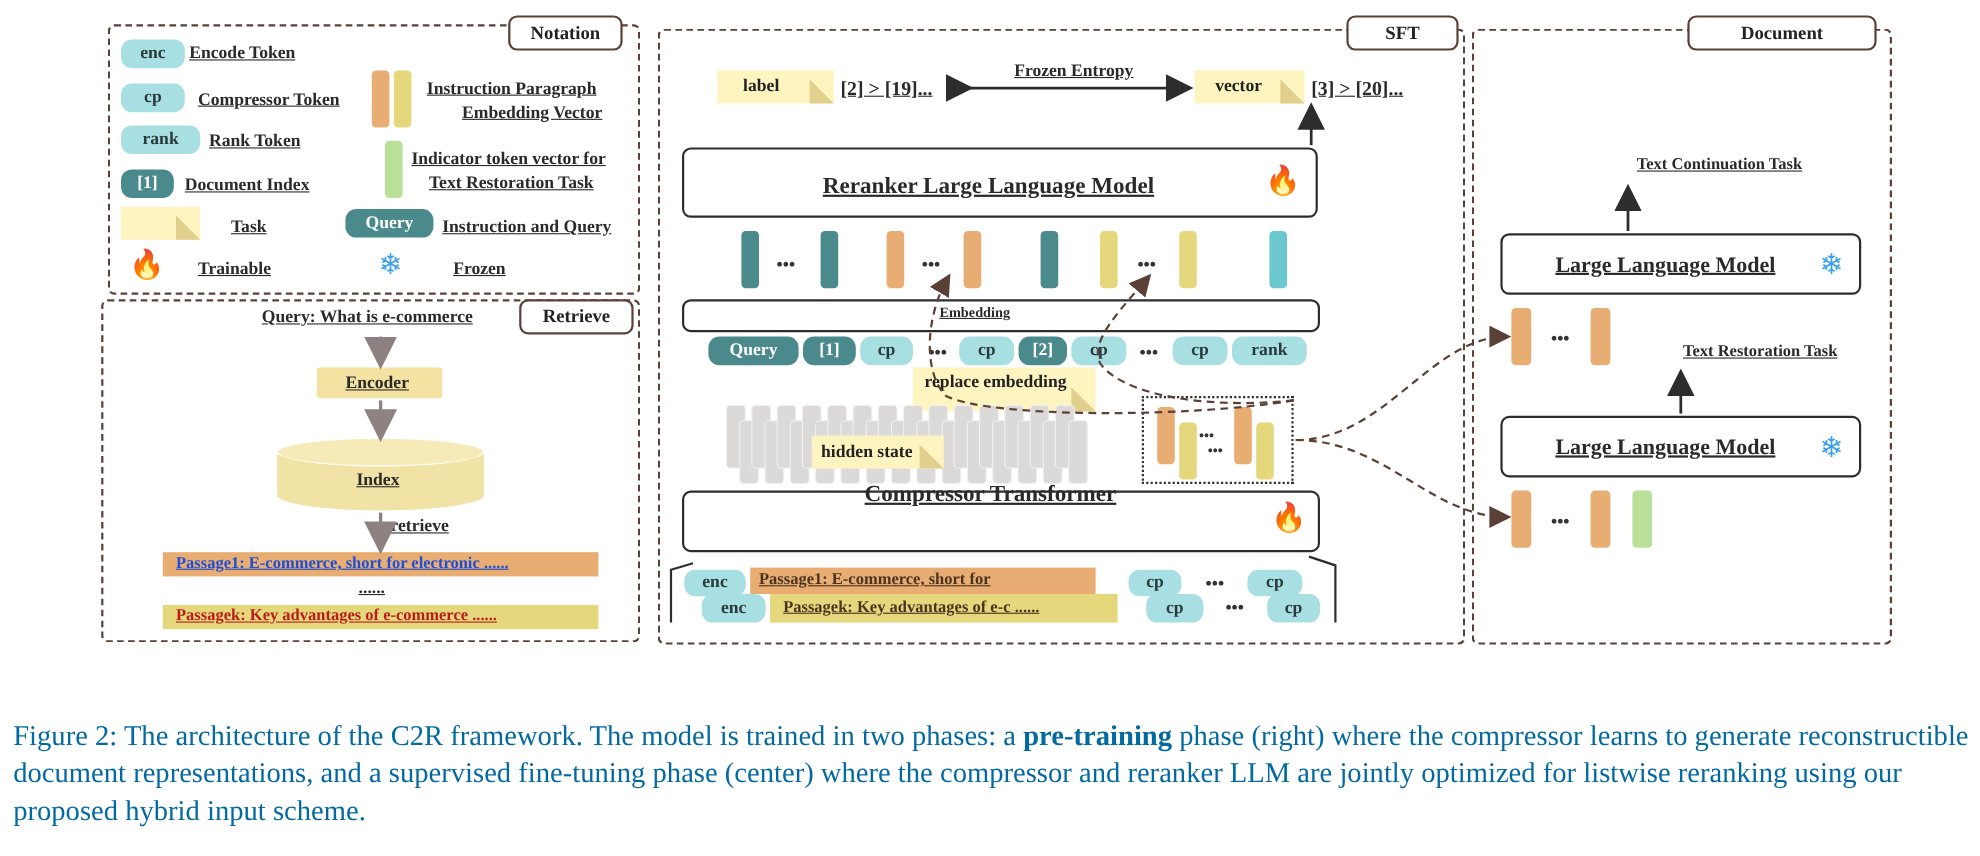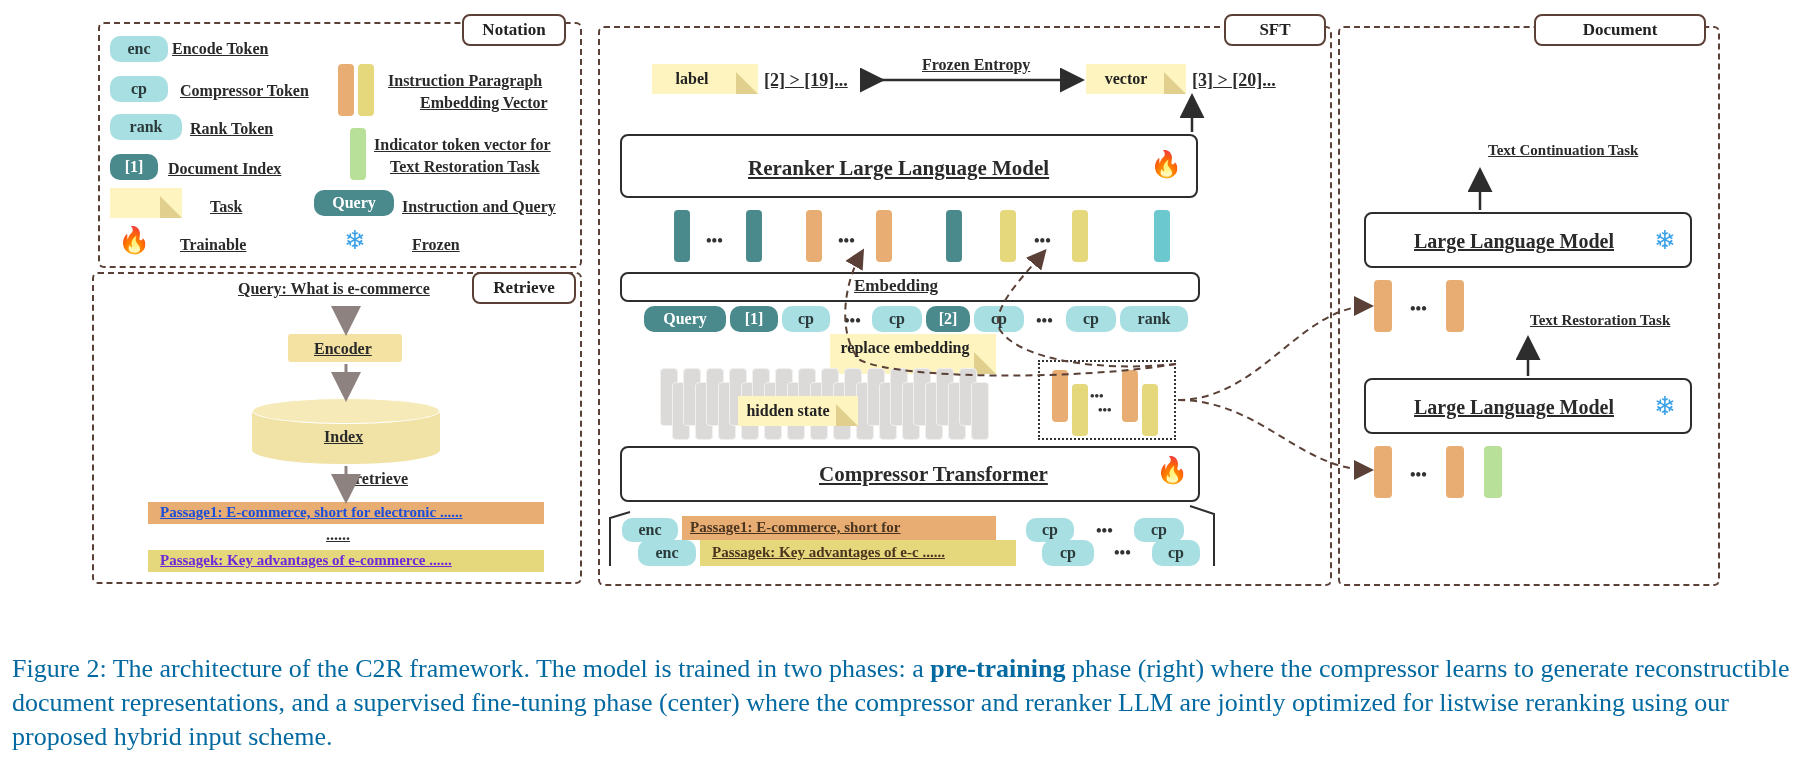--- a/index.html
+++ b/index.html
@@ -72,21 +72,21 @@
 <div class="abs" style="left:288px;top:334px;width:114px;height:28px;background:#f3e2a2;border-radius:3px;"></div>
 <div class="lbl" style="left:314px;top:340px;">Encoder</div>
 <div class="abs" style="left:252px;top:400px;width:188px;height:64px;background:#f1e2a6;border-radius:94px/14px;"></div>
 <div class="abs" style="left:252px;top:398px;width:186px;height:24px;background:#f6eab8;border-radius:50%;border:1px solid #fff;"></div>
 <div class="lbl" style="left:324px;top:428px;">Index</div>
 <div class="lbl" style="left:355px;top:470px;">retrieve</div>
 <div class="abs" style="left:148px;top:502px;width:396px;height:22px;background:#e8ad72;"></div>
 <div class="lbl" style="left:160px;top:504px;font-size:15px;color:#1d4ed8;">Passage1: E-commerce, short for electronic ......</div>
 <div class="lbl" style="left:326px;top:526px;">......</div>
 <div class="abs" style="left:148px;top:550px;width:396px;height:22px;background:#e5d77c;"></div>
-<div class="lbl" style="left:160px;top:552px;font-size:15px;color:#6d28d9;">Passagek: Key advantages of e-commerce ......</div>
+<div class="lbl" style="left:160px;top:552px;font-size:15px;color:#b91c1c;">Passagek: Key advantages of e-commerce ......</div>
 
 <div class="panel" style="left:598px;top:26px;width:734px;height:560px;"></div>
 <div class="ptag" style="left:1224px;top:14px;width:102px;height:32px;">SFT</div>
 
 <div class="note" style="left:652px;top:64px;width:106px;height:30px;line-height:30px;padding-right:26px;">label</div>
 <div class="lbl" style="left:764px;top:70px;font-size:18px;">[2] &gt; [19]...</div>
 <div class="lbl" style="left:922px;top:56px;">Frozen Entropy</div>
 <div class="note" style="left:1086px;top:64px;width:100px;height:30px;line-height:30px;padding-right:20px;">vector</div>
 <div class="lbl" style="left:1192px;top:70px;font-size:18px;">[3] &gt; [20]...</div>
 
@@ -100,21 +100,21 @@
 <div class="bar orange" style="left:806px;top:210px;width:16px;height:52px;"></div>
 <div class="dots" style="left:838px;top:232px;">•••</div>
 <div class="bar orange" style="left:876px;top:210px;width:16px;height:52px;"></div>
 <div class="bar teal" style="left:946px;top:210px;width:16px;height:52px;"></div>
 <div class="bar yellow" style="left:1000px;top:210px;width:16px;height:52px;"></div>
 <div class="dots" style="left:1034px;top:232px;">•••</div>
 <div class="bar yellow" style="left:1072px;top:210px;width:16px;height:52px;"></div>
 <div class="bar cyan" style="left:1154px;top:210px;width:16px;height:52px;"></div>
 
 <div class="box" style="left:620px;top:272px;width:580px;height:30px;"></div>
-<div class="lbl" style="left:854px;top:276px;font-size:17px;">Embedding</div>
+<div class="lbl" style="left:854px;top:276px;font-size:13px;">Embedding</div>
 
 <div class="tok dark" style="left:644px;top:306px;width:82px;height:26px;">Query</div>
 <div class="tok dark" style="left:730px;top:306px;width:48px;height:26px;">[1]</div>
 <div class="tok enc" style="left:782px;top:306px;width:48px;height:26px;">cp</div>
 <div class="dots" style="left:844px;top:312px;">•••</div>
 <div class="tok enc" style="left:872px;top:306px;width:50px;height:26px;">cp</div>
 <div class="tok dark" style="left:926px;top:306px;width:44px;height:26px;">[2]</div>
 <div class="tok enc" style="left:974px;top:306px;width:50px;height:26px;">cp</div>
 <div class="dots" style="left:1036px;top:312px;">•••</div>
 <div class="tok enc" style="left:1066px;top:306px;width:50px;height:26px;">cp</div>
@@ -156,21 +156,21 @@
 
 <div class="abs" style="left:1038px;top:360px;width:138px;height:80px;border:2px dotted #333;box-sizing:border-box;"></div>
 <div class="bar orange" style="left:1052px;top:370px;width:16px;height:52px;"></div>
 <div class="bar yellow" style="left:1072px;top:384px;width:16px;height:52px;"></div>
 <div class="dots" style="left:1090px;top:388px;font-size:13px;">•••</div>
 <div class="dots" style="left:1098px;top:402px;font-size:13px;">•••</div>
 <div class="bar orange" style="left:1122px;top:370px;width:16px;height:52px;"></div>
 <div class="bar yellow" style="left:1142px;top:384px;width:16px;height:52px;"></div>
 
 <div class="box" style="left:620px;top:446px;width:580px;height:56px;"></div>
-<div class="lbl" style="left:786px;top:462px;font-size:21px;margin-left:33px;">Compressor Transformer</div>
+<div class="lbl" style="left:786px;top:436px;font-size:21px;">Compressor Transformer</div>
 <div class="flame" style="left:1156px;top:456px;">🔥</div>
 
 <div class="tok enc" style="left:622px;top:518px;width:56px;height:24px;line-height:24px;">enc</div>
 <div class="abs" style="left:682px;top:516px;width:314px;height:24px;background:#e8ad72;"></div>
 <div class="lbl" style="left:690px;top:519px;font-size:15px;color:#4a3420;">Passage1: E-commerce, short for</div>
 <div class="tok enc" style="left:638px;top:540px;width:58px;height:26px;">enc</div>
 <div class="abs" style="left:700px;top:540px;width:316px;height:26px;background:#e5d77c;"></div>
 <div class="lbl" style="left:712px;top:544px;font-size:15px;color:#4a3420;">Passagek: Key advantages of e-c ......</div>
 <div class="tok enc" style="left:1026px;top:518px;width:48px;height:24px;line-height:24px;">cp</div>
 <div class="dots" style="left:1096px;top:522px;">•••</div>

